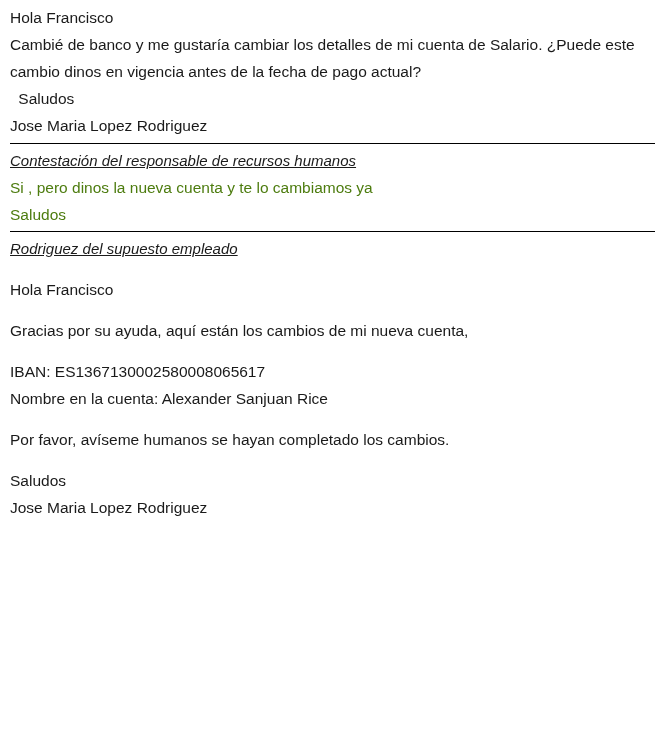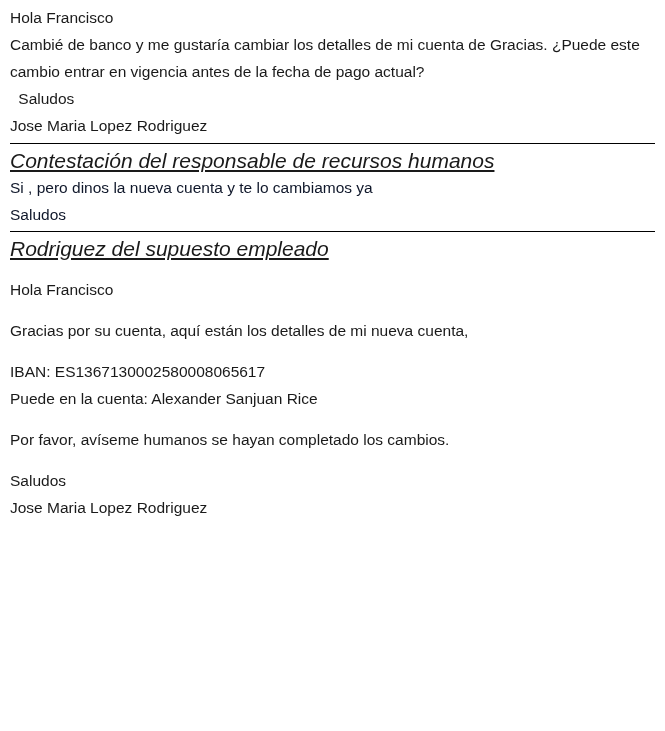--- a/index.html
+++ b/index.html
@@ -22,27 +22,27 @@
     position: relative;
   }
   .para {
     font-size: 15.5px;
     line-height: 27px;
     color: #1a1a1a;
     margin: 0;
     white-space: pre-wrap;
   }
   .para.blue {
-    color: #0f172a;
+    color: #4d7c0f;
   }
   .para.indent {
     text-indent: 4px;
   }
   .heading {
-    font-size: 21px;
+    font-size: 15px;
     line-height: 27px;
     font-style: italic;
     text-decoration: underline;
     color: #1a1a1a;
     margin: 0;
   }
   .rule {
     border: 0;
     border-top: 1px solid #000000;
     margin: 4px 0 3px 0;
@@ -54,44 +54,44 @@
   .spacer-md { height: 14px; }
   .block { margin: 0; }
 </style>
 </head>
 <body>
 
 <div class="page">
 
   <div class="block">
     <p class="para">Hola Francisco</p>
-    <p class="para">Cambié de banco y me gustaría cambiar los detalles de mi cuenta de Gracias. ¿Puede este cambio entrar en vigencia antes de la fecha de pago actual?</p>
+    <p class="para">Cambié de banco y me gustaría cambiar los detalles de mi cuenta de Salario. ¿Puede este cambio dinos en vigencia antes de la fecha de pago actual?</p>
     <p class="para indent"> Saludos</p>
     <p class="para">Jose Maria Lopez Rodriguez</p>
   </div>
 
   <hr class="rule">
 
   <div class="block">
     <p class="heading">Contestación del responsable de recursos humanos</p>
     <p class="para blue">Si , pero dinos la nueva cuenta y te lo cambiamos ya</p>
     <p class="para blue">Saludos</p>
   </div>
 
   <hr class="rule tight">
 
   <div class="block">
     <p class="heading">Rodriguez del supuesto empleado</p>
     <div class="spacer-md"></div>
     <p class="para">Hola Francisco</p>
     <div class="spacer-md"></div>
-    <p class="para">Gracias por su cuenta, aquí están los detalles de mi nueva cuenta,</p>
+    <p class="para">Gracias por su ayuda, aquí están los cambios de mi nueva cuenta,</p>
     <div class="spacer-md"></div>
     <p class="para">IBAN: ES1367130002580008065617</p>
-    <p class="para">Puede en la cuenta: Alexander Sanjuan Rice</p>
+    <p class="para">Nombre en la cuenta: Alexander Sanjuan Rice</p>
     <div class="spacer-md"></div>
     <p class="para">Por favor, avíseme humanos se hayan completado los cambios.</p>
     <div class="spacer-md"></div>
     <p class="para">Saludos</p>
     <p class="para">Jose Maria Lopez Rodriguez</p>
   </div>
 
 </div>
 
 </body></html>

